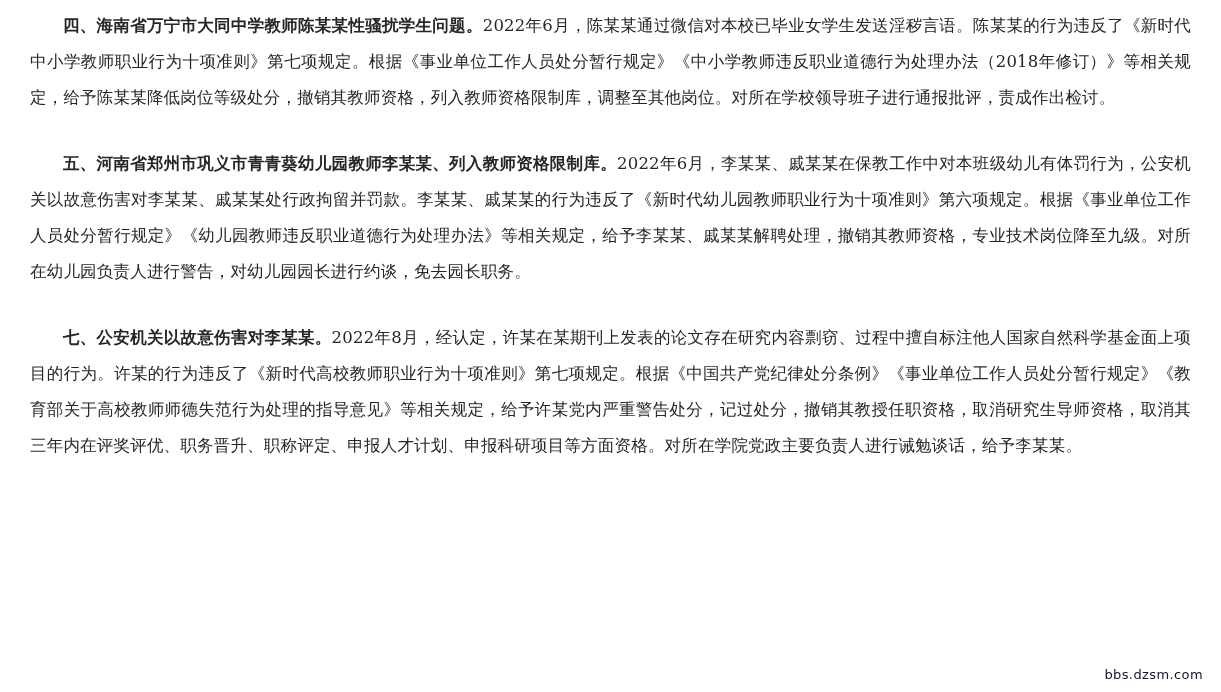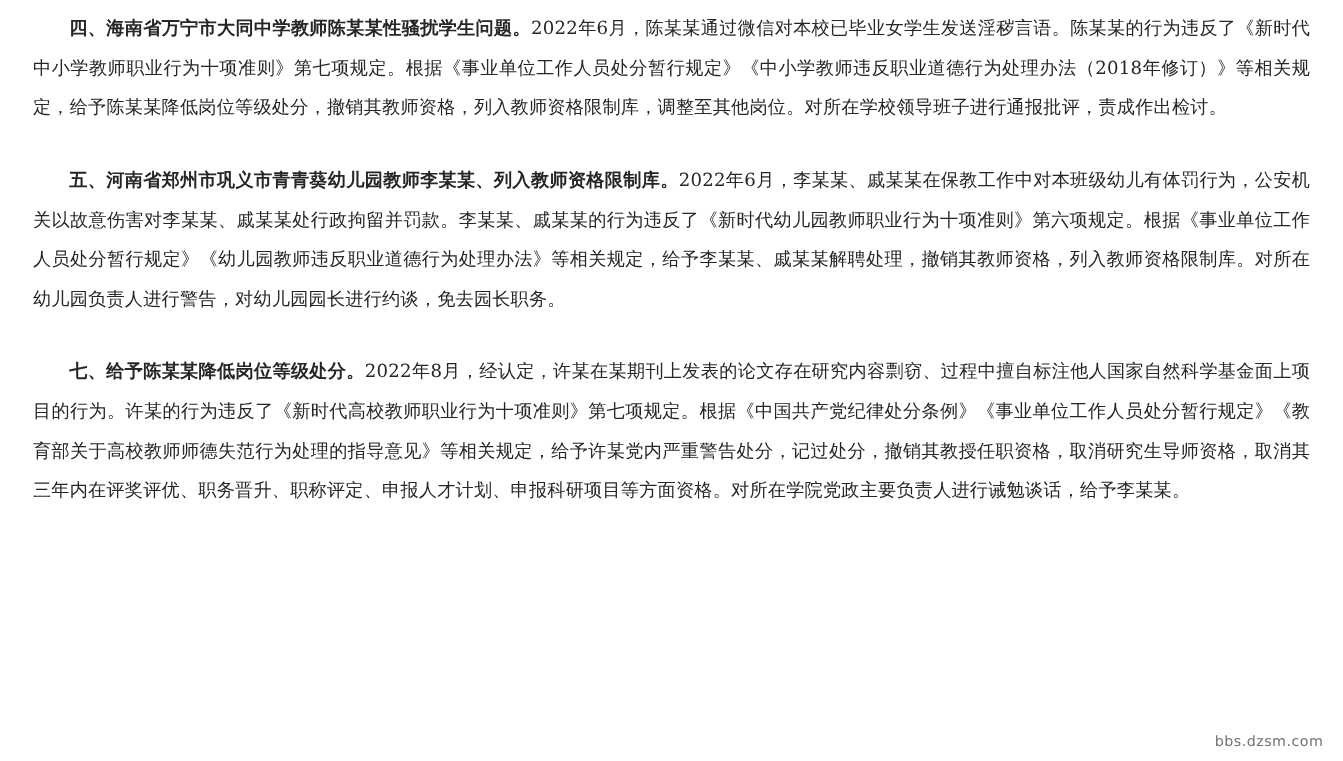--- a/index.html
+++ b/index.html
@@ -34,37 +34,37 @@
   }
   .lead {
     font-weight: bold;
   }
   .watermark {
     position: absolute;
     right: 18px;
     bottom: 10px;
     font-family: "DejaVu Sans", "Liberation Sans", sans-serif;
     font-size: 13px;
-    color: #737373;
+    color: #0f172a;
     letter-spacing: 0.4px;
   }
 </style>
 </head>
 <body>
 
 <div class="doc">
 
   <p class="para">
     <span class="lead">四、海南省万宁市大同中学教师陈某某性骚扰学生问题。</span><span>2022年6月，陈某某通过微信对本校已毕业女学生发送淫秽言语。陈某某的行为违反了《新时代中小学教师职业行为十项准则》第七项规定。根据《事业单位工作人员处分暂行规定》《中小学教师违反职业道德行为处理办法（2018年修订）》等相关规定，给予陈某某降低岗位等级处分，撤销其教师资格，列入教师资格限制库，调整至其他岗位。对所在学校领导班子进行通报批评，责成作出检讨。</span>
   </p>
 
   <p class="para">
-    <span class="lead">五、河南省郑州市巩义市青青葵幼儿园教师李某某、列入教师资格限制库。</span><span>2022年6月，李某某、戚某某在保教工作中对本班级幼儿有体罚行为，公安机关以故意伤害对李某某、戚某某处行政拘留并罚款。李某某、戚某某的行为违反了《新时代幼儿园教师职业行为十项准则》第六项规定。根据《事业单位工作人员处分暂行规定》《幼儿园教师违反职业道德行为处理办法》等相关规定，给予李某某、戚某某解聘处理，撤销其教师资格，列入教师资格限制库。对所在幼儿园负责人进行警告，对幼儿园园长进行约谈，免去园长职务。</span>
+    <span class="lead">五、河南省郑州市巩义市青青葵幼儿园教师李某某、列入教师资格限制库。</span><span>2022年6月，李某某、戚某某在保教工作中对本班级幼儿有体罚行为，公安机关以故意伤害对李某某、戚某某处行政拘留并罚款。李某某、戚某某的行为违反了《新时代幼儿园教师职业行为十项准则》第六项规定。根据《事业单位工作人员处分暂行规定》《幼儿园教师违反职业道德行为处理办法》等相关规定，给予李某某、戚某某解聘处理，撤销其教师资格，专业技术岗位降至九级。对所在幼儿园负责人进行警告，对幼儿园园长进行约谈，免去园长职务。</span>
   </p>
 
 
   <p class="para">
-    <span class="lead">七、给予陈某某降低岗位等级处分。</span><span>2022年8月，经认定，许某在某期刊上发表的论文存在研究内容剽窃、过程中擅自标注他人国家自然科学基金面上项目的行为。许某的行为违反了《新时代高校教师职业行为十项准则》第七项规定。根据《中国共产党纪律处分条例》《事业单位工作人员处分暂行规定》《教育部关于高校教师师德失范行为处理的指导意见》等相关规定，给予许某党内严重警告处分，记过处分，撤销其教授任职资格，取消研究生导师资格，取消其三年内在评奖评优、职务晋升、职称评定、申报人才计划、申报科研项目等方面资格。对所在学院党政主要负责人进行诫勉谈话，给予李某某。</span>
+    <span class="lead">七、公安机关以故意伤害对李某某。</span><span>2022年8月，经认定，许某在某期刊上发表的论文存在研究内容剽窃、过程中擅自标注他人国家自然科学基金面上项目的行为。许某的行为违反了《新时代高校教师职业行为十项准则》第七项规定。根据《中国共产党纪律处分条例》《事业单位工作人员处分暂行规定》《教育部关于高校教师师德失范行为处理的指导意见》等相关规定，给予许某党内严重警告处分，记过处分，撤销其教授任职资格，取消研究生导师资格，取消其三年内在评奖评优、职务晋升、职称评定、申报人才计划、申报科研项目等方面资格。对所在学院党政主要负责人进行诫勉谈话，给予李某某。</span>
   </p>
 
 </div>
 
 <div class="watermark">bbs.dzsm.com</div>
 
 </body></html>

